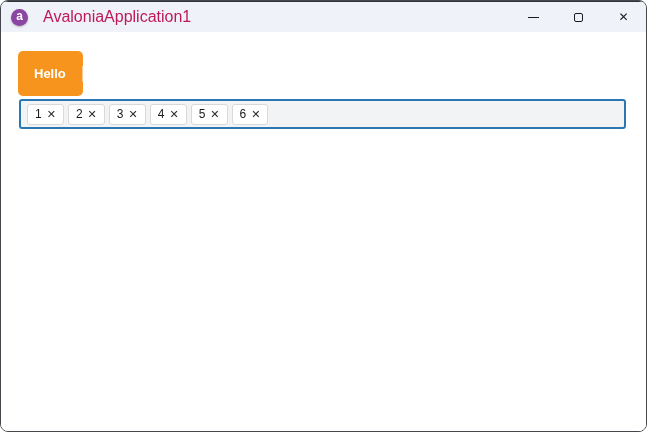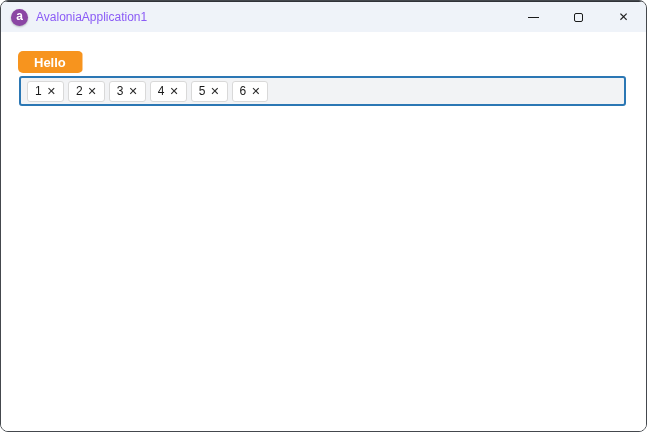--- a/index.html
+++ b/index.html
@@ -34,23 +34,23 @@
     flex: 0 0 auto;
   }
   .logo span {
     color: #ffffff;
     font-size: 12px;
     font-weight: 700;
     line-height: 1;
     transform: translateY(-1px);
   }
   .title {
-    margin-left: 8px;
-    font-size: 12px;
-    color: #8b5cf6;
+    margin-left: 15px;
+    font-size: 16px;
+    color: #be185d;
     white-space: nowrap;
   }
   .controls {
     margin-left: auto;
     display: flex;
     height: 100%;
   }
   .ctrl {
     width: 45px; height: 100%;
     display: flex; align-items: center; justify-content: center;
@@ -62,21 +62,21 @@
   
   .content {
     position: relative;
     height: 400px;
     background: #ffffff;
     padding: 19px 0 0 17px;
   }
   .tabstrip {
     display: inline-flex;
     align-items: center;
-    height: 22px;
+    height: 45px;
     background: #f7941e;
     border-radius: 5px;
     overflow: hidden;
   }
   .tab {
     padding: 0 16px;
     height: 100%;
     display: flex; align-items: center;
     color: #ffffff;
     font-size: 13px;

